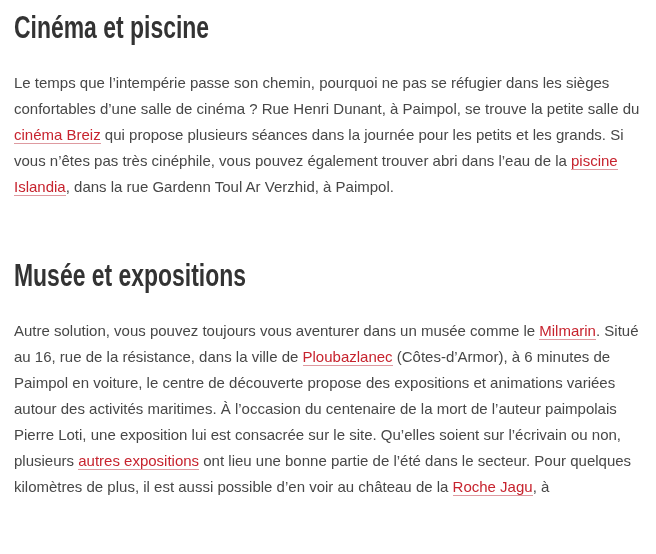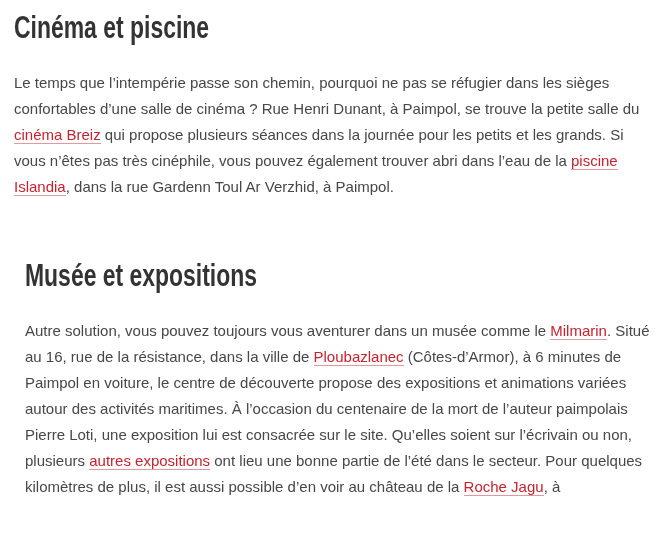--- a/index.html
+++ b/index.html
@@ -10,21 +10,21 @@
   .page {
     width: 656px;
     height: 554px;
     box-sizing: border-box;
     padding: 10px 20px 0 14px;
     overflow: hidden;
     background: var(--background, #ffffff);
     font-family: Liberation Sans, sans-serif;
   }
   .section { display: block; }
-  .section + .section { margin-top: 58px; margin-left: 11px; }
+  .section + .section { margin-top: 58px; }
   h2 {
     margin: 0 0 24px 0;
     font-size: 31px;
     line-height: 36px;
     font-weight: 700;
     color: var(--heading, #333333);
     white-space: nowrap;
   }
   h2 .h-inner {
     display: inline-block;

